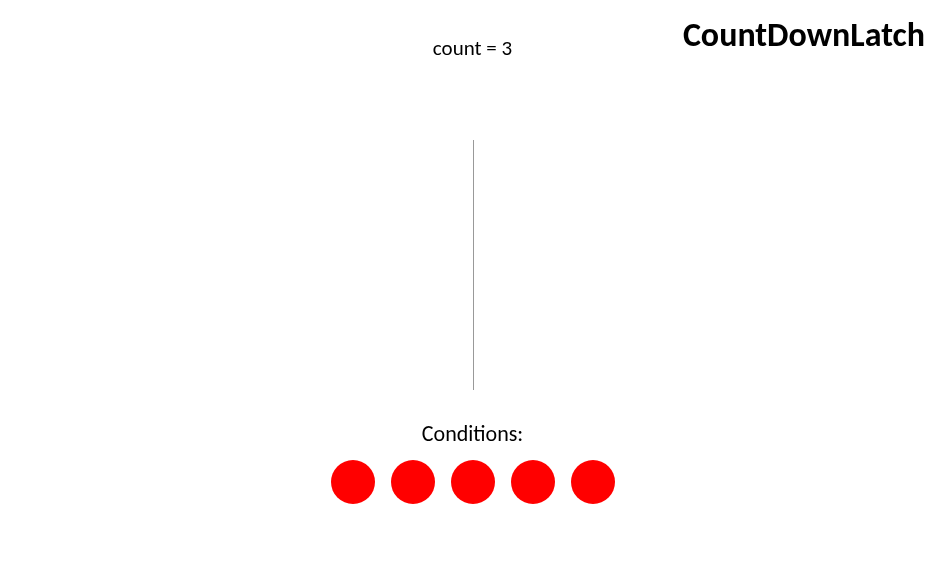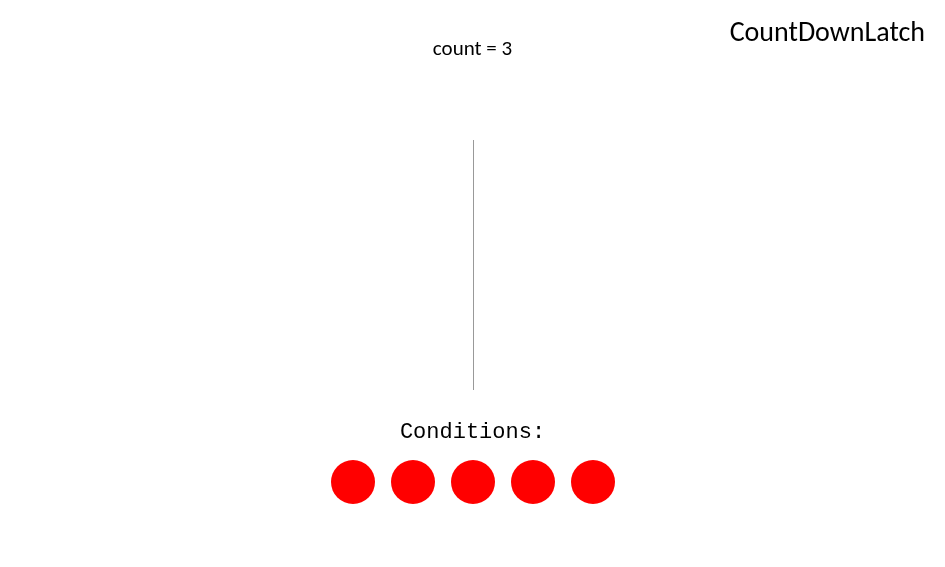--- a/index.html
+++ b/index.html
@@ -12,23 +12,23 @@
       height: 567px;
       background: white;
       font-family: Calibri, 'Segoe UI', sans-serif;
       position: relative;
       overflow: hidden;
     }
     .title {
       position: absolute;
       top: 14px;
       right: 20px;
-      font-size: 28px;
+      font-size: 34px;
       color: #000;
-      font-weight: 400;
+      font-weight: 700;
     }
     .count-label {
       position: absolute;
       top: 35px;
       left: 50%;
       transform: translateX(-50%);
       font-size: 21px;
       color: #000;
       font-weight: 400;
     }
@@ -41,21 +41,20 @@
       background: #999;
     }
     .conditions-label {
       position: absolute;
       top: 420px;
       left: 50%;
       transform: translateX(-50%);
       font-size: 22px;
       color: #000;
       font-weight: 400;
-      font-family: Liberation Mono, monospace;
     }
     .dots-row {
       position: absolute;
       top: 460px;
       left: 50%;
       transform: translateX(-50%);
       display: flex;
       gap: 16px;
     }
     .dot {

